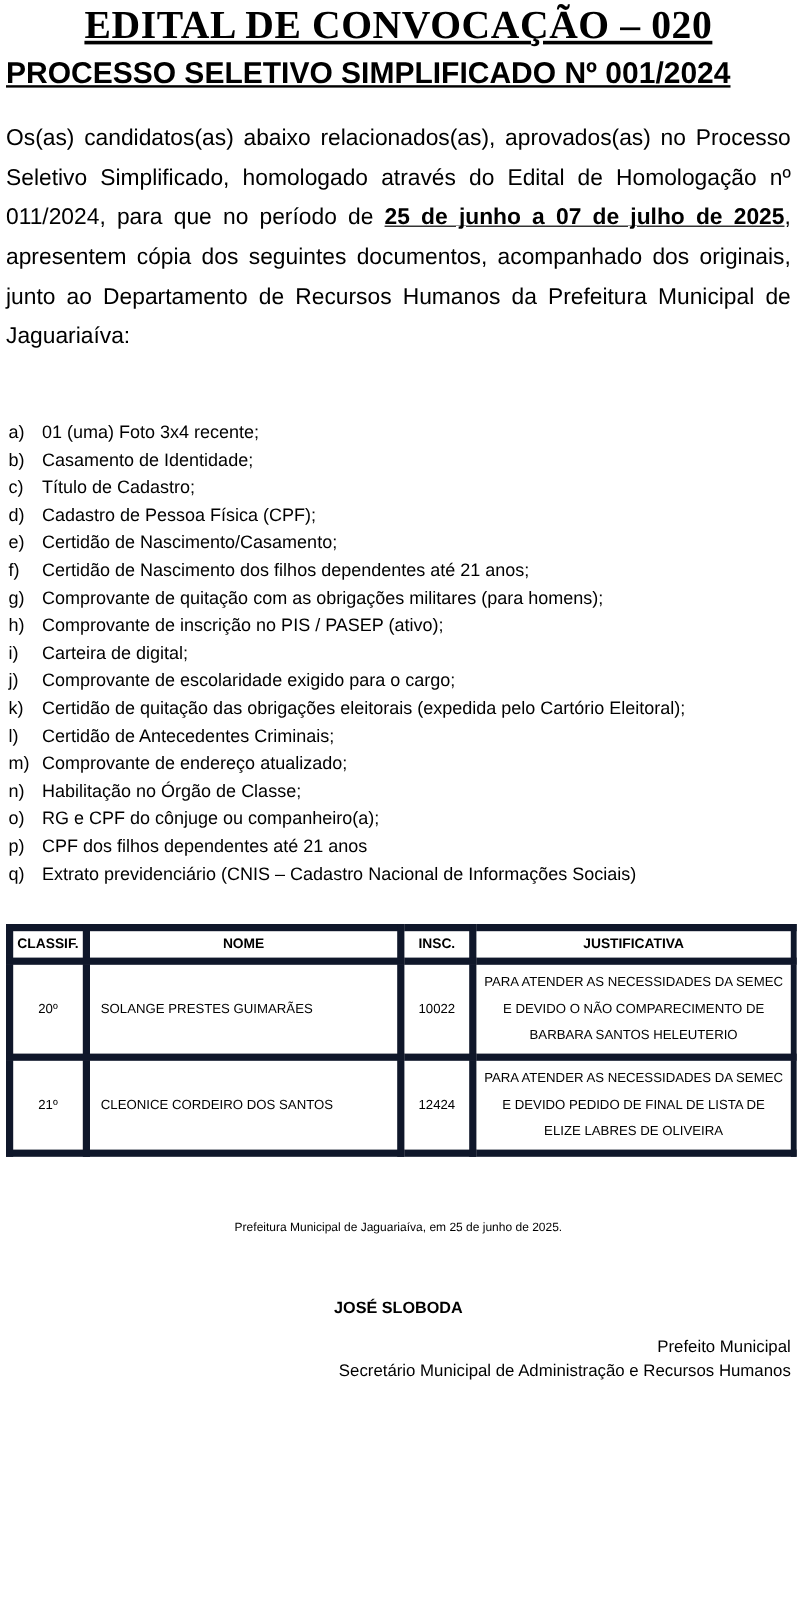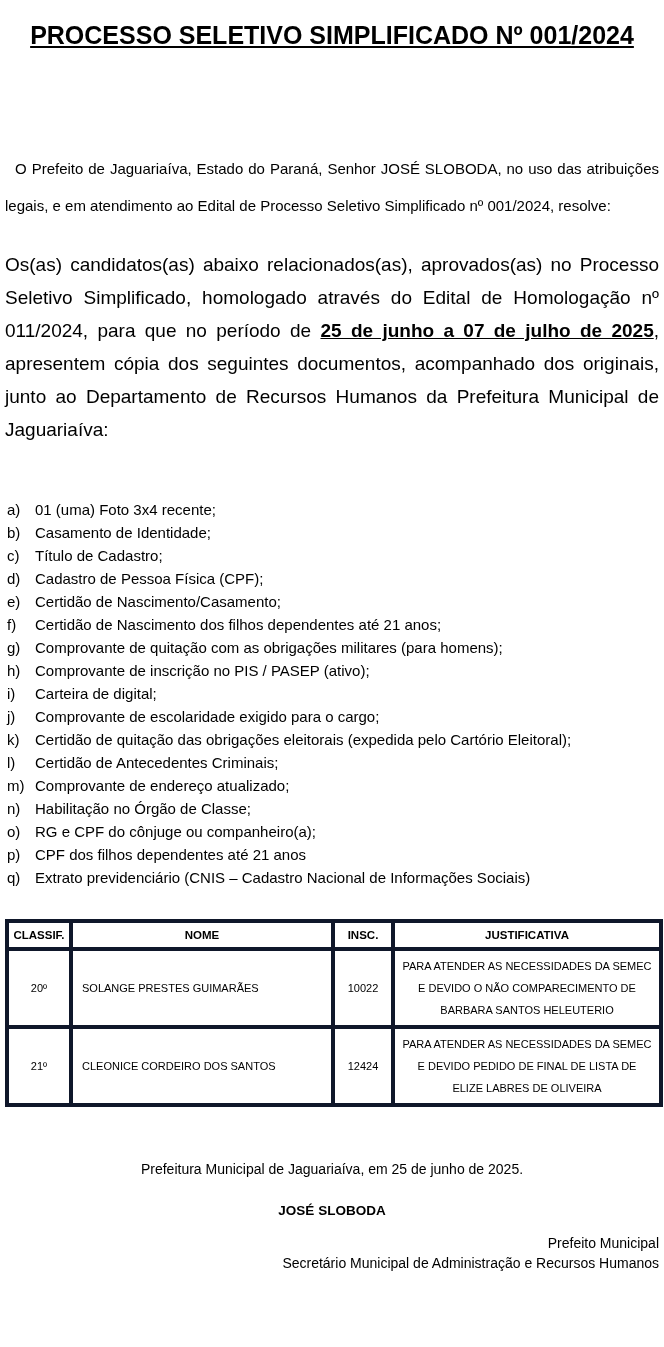--- a/index.html
+++ b/index.html
@@ -20,22 +20,21 @@
     margin-top: 4px;
     text-align: center;
     font-family: "Liberation Serif", "DejaVu Serif", serif;
     font-weight: bold;
     font-size: 33px;
     line-height: 1.15;
     text-decoration: underline;
     letter-spacing: 0.5px;
   }
   .doc-subtitle {
-    margin-top: 22px;
-    text-align: center;
+    margin-top: 6px;
     font-weight: bold;
     font-size: 25px;
     line-height: 1.1;
     text-decoration: underline;
   }
   .intro {
     margin-top: 100px;
     font-size: 15px;
     line-height: 37px;
     text-align: justify;
@@ -84,21 +83,21 @@
   }
   .cargo-line .cargo-value { text-decoration: underline; }
   table.convoc-table {
     margin-top: 30px;
     width: 654px;
     border-collapse: collapse;
     table-layout: fixed;
     font-size: 11px;
   }
   table.convoc-table th, table.convoc-table td {
-    border: 4px solid #0f172a;
+    border: 6px solid #0f172a;
     vertical-align: middle;
   }
   table.convoc-table th {
     font-weight: bold;
     text-align: center;
     height: 28px;
     font-size: 11.5px;
   }
   table.convoc-table td {
     height: 75px;
@@ -110,44 +109,44 @@
     text-align: left;
     padding-left: 9px;
   }
   .col-classif { width: 64px; }
   .col-nome    { width: 262px; }
   .col-insc    { width: 60px; }
   .col-just    { width: 268px; }
   .footer-date {
     margin-top: 54px;
     text-align: center;
-    font-size: 14px;
+    font-size: 10px;
   }
   .sig-name {
     text-align: center;
     font-weight: bold;
     font-size: 13.5px;
   }
   .sig-role {
     text-align: right;
     font-size: 14px;
   }
-  .sig-name-1 { margin-top: 26px; }
+  .sig-name-1 { margin-top: 53px; }
   .sig-role-1 { margin-top: 17px; }
   .sig-name-2 { margin-top: 12px; }
   .sig-role-2 { margin-top: 4px; }
 </style>
 </head>
 <body>
 
 <div class="page">
 
+  <h1 class="doc-title">EDITAL DE CONVOCAÇÃO – 020</h1>
   <h2 class="doc-subtitle">PROCESSO SELETIVO SIMPLIFICADO Nº 001/2024</h2>
 
-  <p class="intro">O Prefeito de Jaguariaíva, Estado do Paraná, Senhor JOSÉ SLOBODA, no uso das atribuições legais, e em atendimento ao Edital de Processo Seletivo Simplificado nº 001/2024, resolve:</p>
 
 
   <p class="body-par"><span>Os(as) candidatos(as) abaixo relacionados(as), aprovados(as) no Processo Seletivo Simplificado, homologado através do Edital de Homologação nº 011/2024, para que no período de </span><span class="bold-underline">25 de junho a 07 de julho de 2025</span><span>, apresentem cópia dos seguintes documentos, acompanhado dos originais, junto ao Departamento de Recursos Humanos da Prefeitura Municipal de Jaguariaíva:</span></p>
 
   <ol class="doc-list">
     <li>01 (uma) Foto 3x4 recente;</li>
     <li>Casamento de Identidade;</li>
     <li>Título de Cadastro;</li>
     <li>Cadastro de Pessoa Física (CPF);</li>
     <li>Certidão de Nascimento/Casamento;</li>

